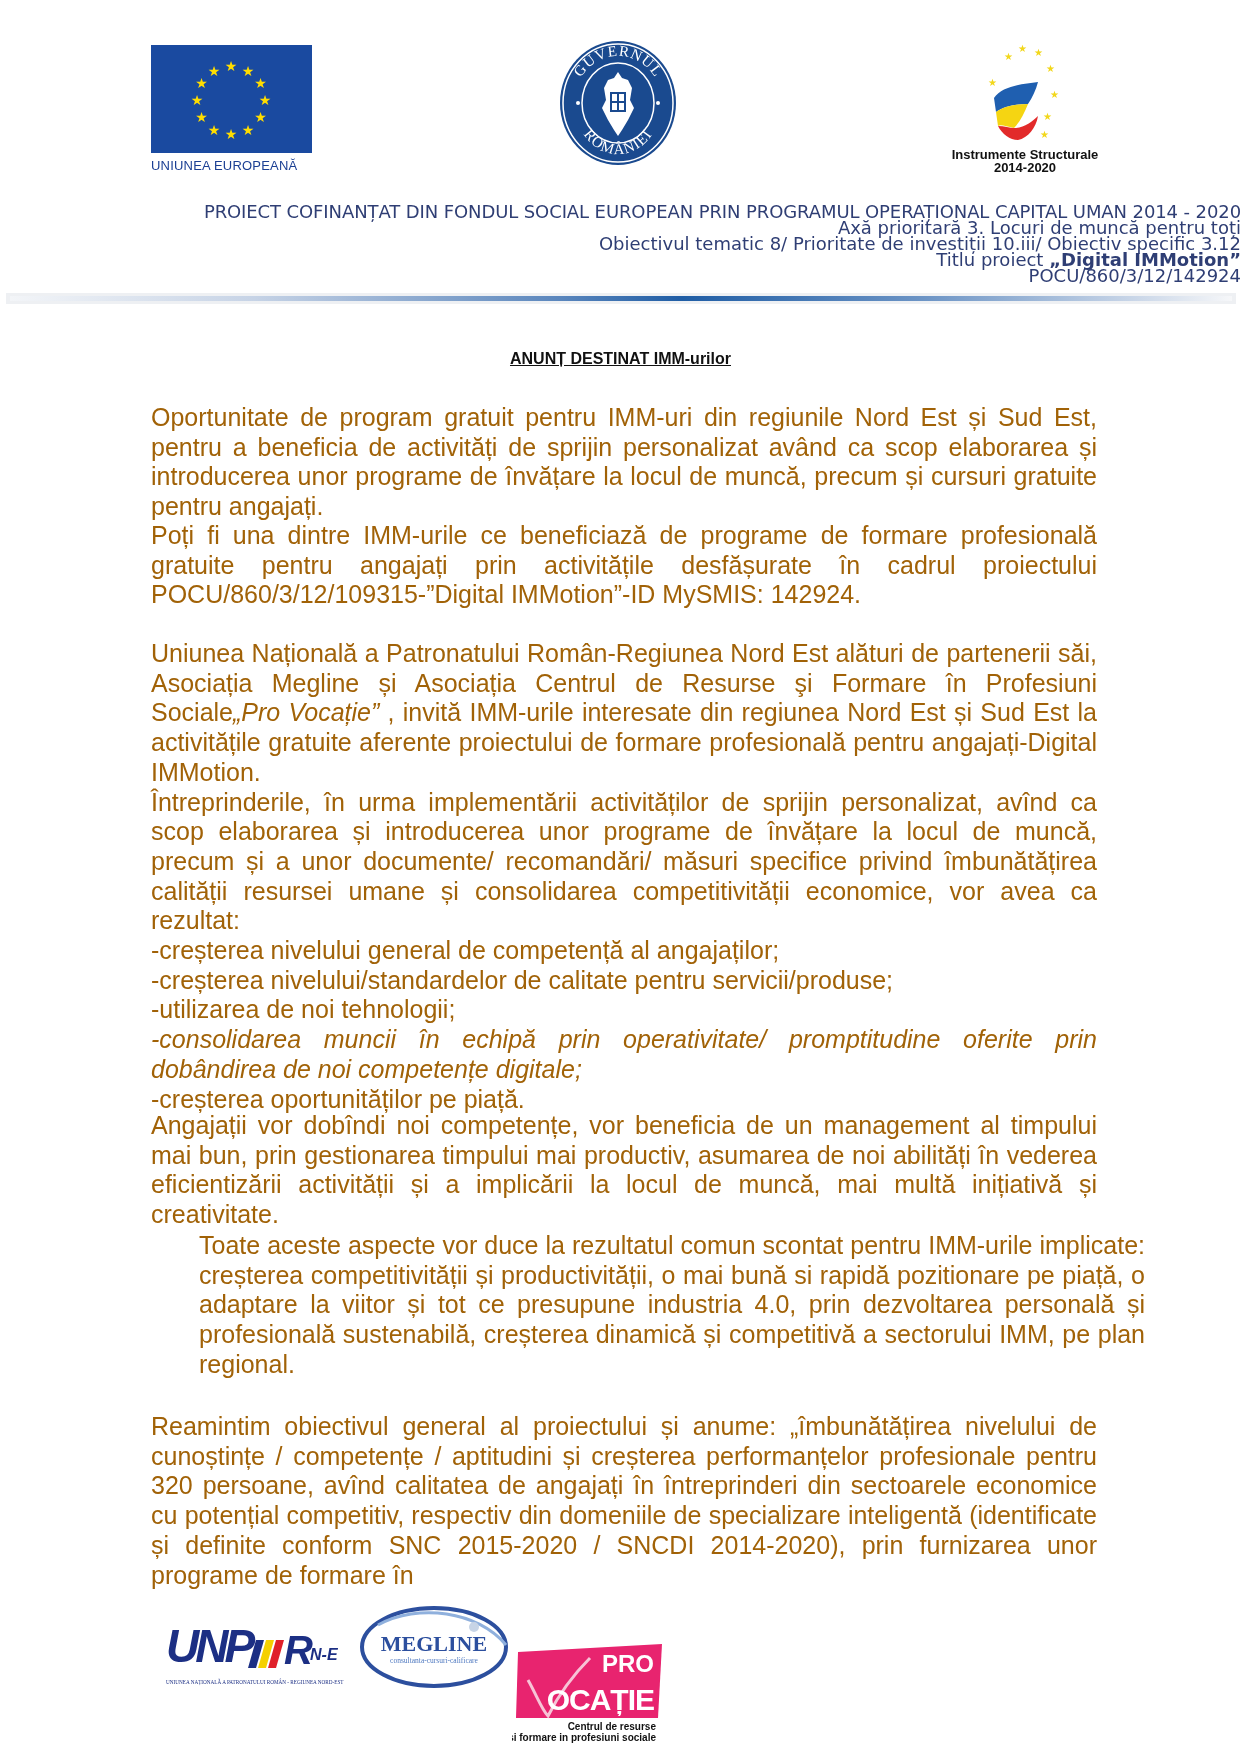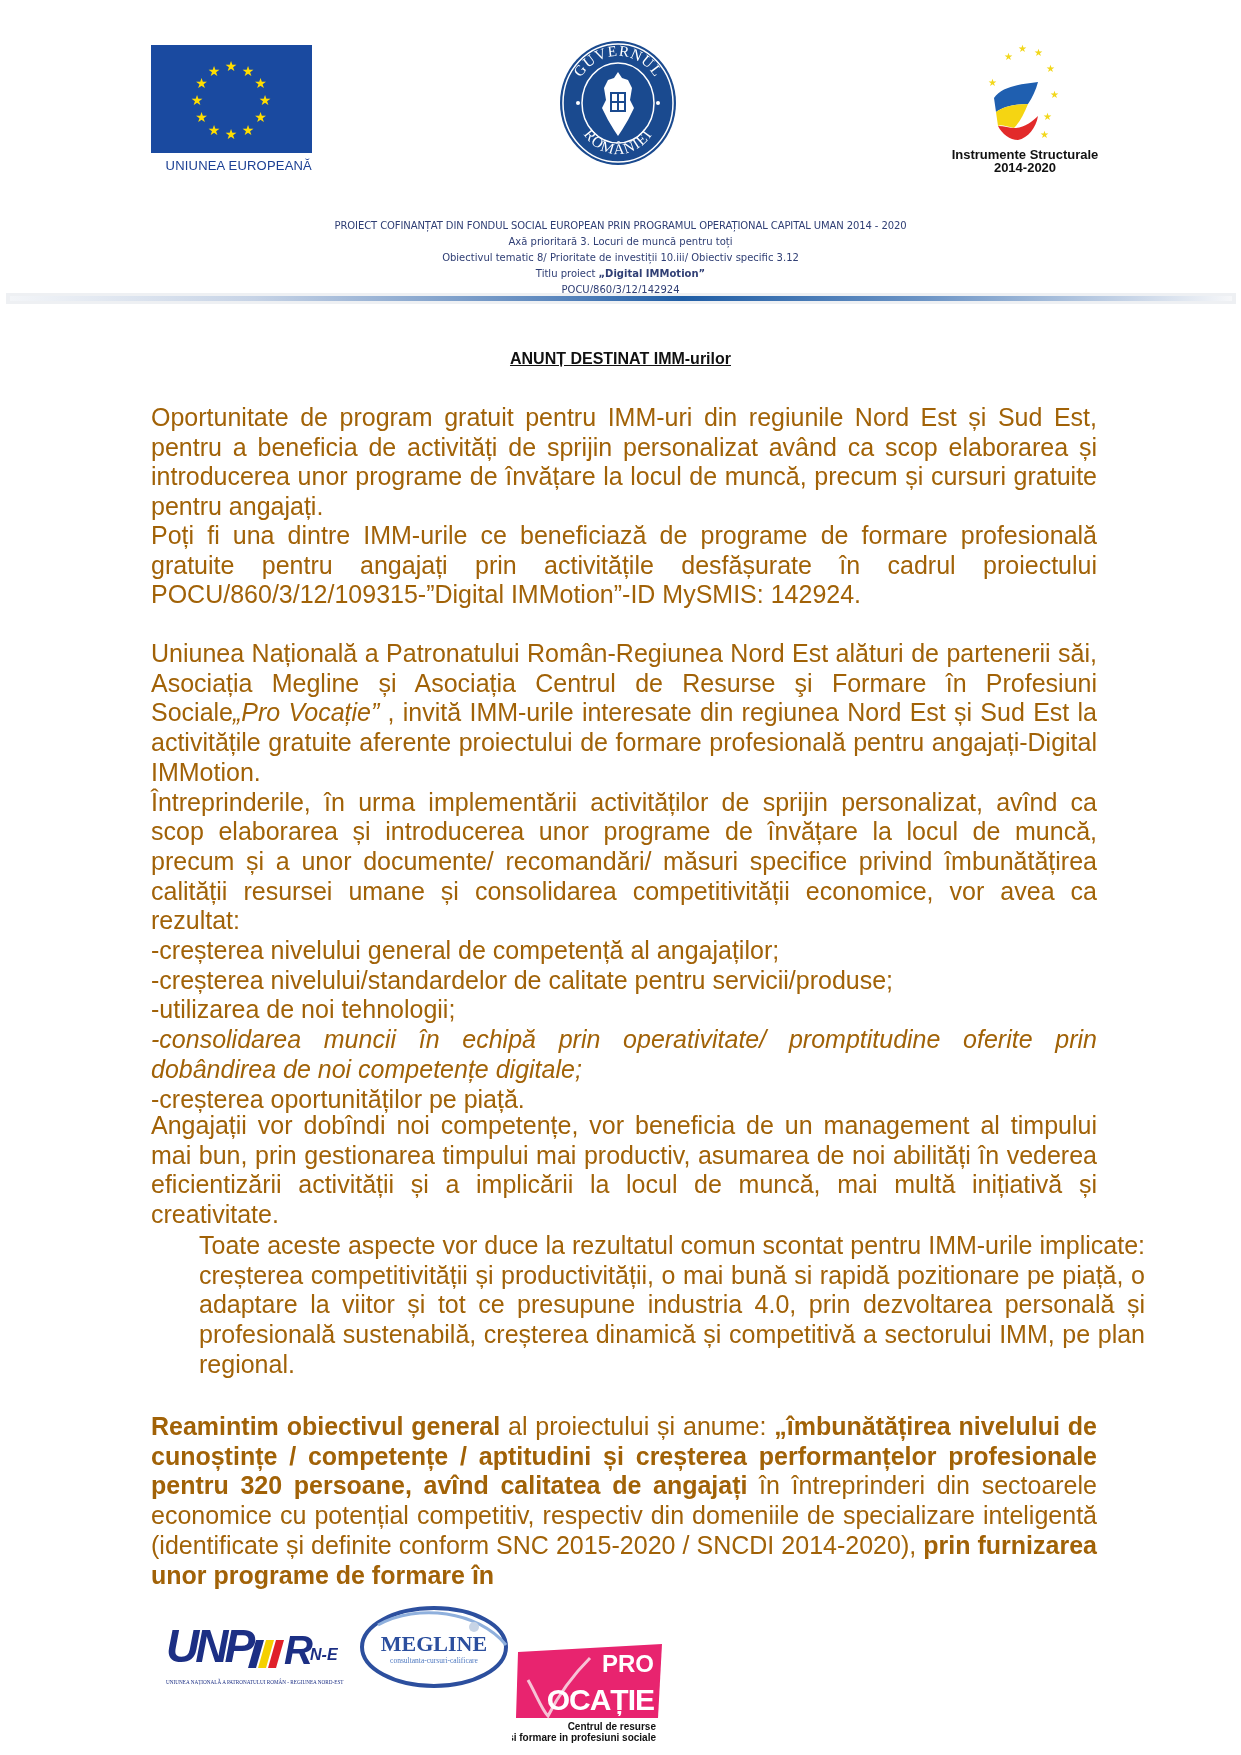--- a/index.html
+++ b/index.html
@@ -2,44 +2,44 @@
 <html><head>
 <meta charset="utf-8">
 <style>
   html, body { margin:0; padding:0; background:#ffffff; }
   body { width:1241px; height:1755px; position:relative; overflow:hidden; font-family:"Liberation Sans", sans-serif; color:#111; }
   .abs { position:absolute; }
 
   
   .eu-flag { left:151px; top:45px; width:161px; height:108px; background:#0d47a1; background:#1a4aa0; }
   .eu-flag svg { width:100%; height:100%; display:block; }
-  .eu-label { left:151px; top:158px; width:161px; text-align:right; font-size:13px; color:#1b3f93; letter-spacing:0.2px; }
+  .eu-label { left:151px; top:158px; width:161px; text-align:left; font-size:13px; color:#1b3f93; letter-spacing:0.2px; }
 
   .gov-seal { left:556px; top:38px; width:124px; height:130px; }
   .is-logo { left:958px; top:42px; width:140px; height:140px; }
   .is-label { left:950px; top:148px; width:150px; text-align:center; font-size:13px; font-weight:bold; color:#111; line-height:13px; }
 
   
-  .proj { left:0; top:218px; width:1241px; text-align:center; color:#2f3e74; font-family:"DejaVu Sans", sans-serif; font-size:10px; line-height:16px; }
+  .proj { left:0; top:204px; width:1241px; text-align:right; color:#2f3e74; font-family:"DejaVu Sans", sans-serif; font-size:18px; line-height:16px; }
   .proj div { white-space:nowrap; }
   .proj .line0 { letter-spacing:-0.1px; }
   .proj b { font-weight:bold; }
 
   .sep { left:6px; top:293px; width:1230px; height:11px; background:#eef0f3; }
   .sep .bar { position:absolute; left:4px; right:4px; top:3px; height:5px;
     background:linear-gradient(90deg,#f3f5f8 0%, #c6d3e6 20%, #5a86bd 45%, #1f5da5 55%, #6d95c6 75%, #c9d6e8 92%, #f6f7f9 100%); }
 
   
   .title { left:0; top:350px; width:1241px; text-align:center; font-size:16px; font-weight:bold; text-decoration:underline; color:#111; }
   .body { left:151px; width:946px; font-size:25px; line-height:29.7px; text-align:justify; color:#a16207; }
   .body p { margin:0; }
   .body .last { text-align-last:left; }
   .nojust { text-align:left; }
   .it { font-style:italic; }
-  .b { font-weight:bold;margin-top:12px; }
+  .b { font-weight:normal;margin-top:12px; }
 
   
   .unpr { left:160px; top:1610px; width:190px; height:80px; }
   .megline { left:358px; top:1605px; width:152px; height:85px; }
   .provoc { left:512px; top:1644px; width:150px; height:100px; }
 </style>
 </head>
 <body>
 
 <div class="abs eu-flag">

